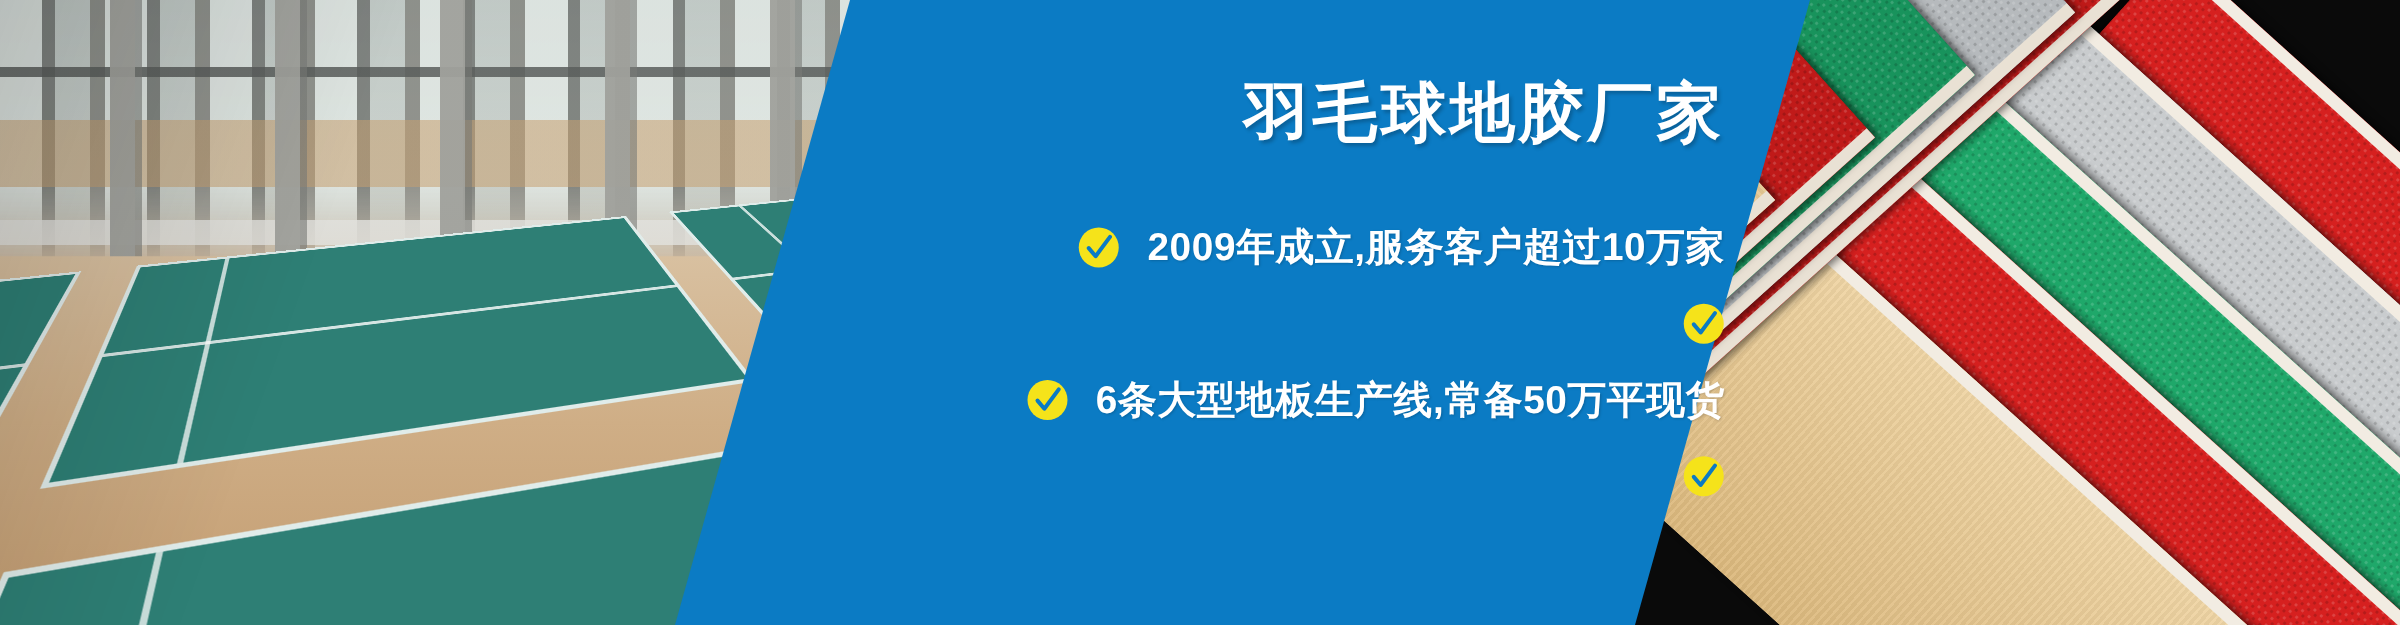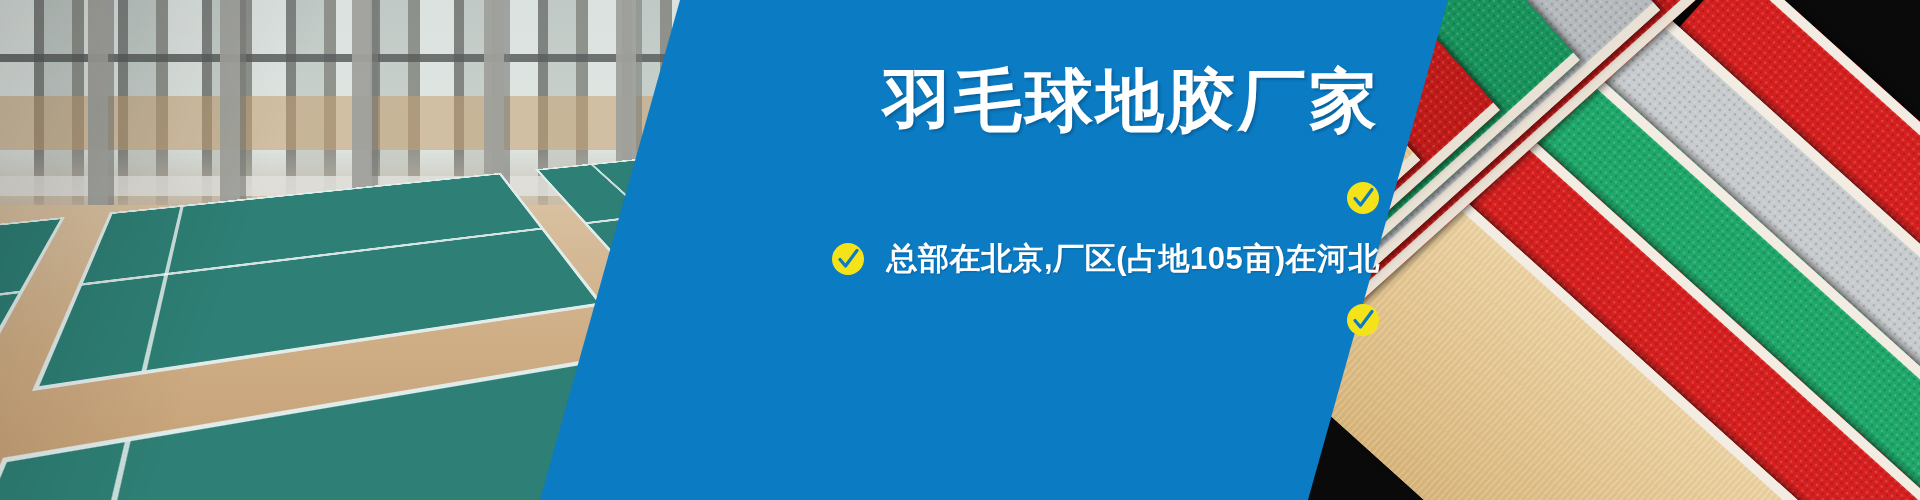--- a/index.html
+++ b/index.html
@@ -133,21 +133,21 @@
 
   
   .content{
     position:absolute; left:0; top:0; width:1920px; height:500px;
   }
   .headline{
     position:absolute;
     left:0; top:62px; width:1380px;
     text-align:right;
     color:#ffffff;
-    font-size:68px;
+    font-size:52px;
     font-weight:bold;
     letter-spacing:3px;
     line-height:1.12;
     text-shadow:2px 2px 3px rgba(0,0,0,.22);
   }
   .bullets{
     position:absolute; left:0; top:178px; width:1380px;
   }
   .bullet{
     display:flex; align-items:center; justify-content:flex-end;
@@ -273,38 +273,47 @@
 
     <div class="bullets">
 
       <div class="bullet">
         <span class="check">
           <svg viewBox="0 0 34 34" xmlns="http://www.w3.org/2000/svg">
             <circle cx="17" cy="17" r="16" fill="#f5e31a"></circle>
             <path d="M9 17.5 L14.5 24 L26 8.5" fill="none" stroke="#0b7bc4" stroke-width="3.2" stroke-linecap="round" stroke-linejoin="round"></path>
           </svg>
         </span>
+        <span class="bullet-text">2009年成立,服务客户超过10万家</span>
       </div>
-
-      <div class="bullet">
-        <span class="check">
-          <svg viewBox="0 0 34 34" xmlns="http://www.w3.org/2000/svg">
-            <circle cx="17" cy="17" r="16" fill="#f5e31a"></circle>
-            <path d="M9 17.5 L14.5 24 L26 8.5" fill="none" stroke="#0b7bc4" stroke-width="3.2" stroke-linecap="round" stroke-linejoin="round"></path>
-          </svg>
-        </span>
-        <span class="bullet-text">总部在北京,厂区(占地105亩)在河北</span>
-      </div>
-
 
       <div class="bullet">
         <span class="check">
           <svg viewBox="0 0 34 34" xmlns="http://www.w3.org/2000/svg">
             <circle cx="17" cy="17" r="16" fill="#f5e31a"></circle>
             <path d="M9 17.5 L14.5 24 L26 8.5" fill="none" stroke="#0b7bc4" stroke-width="3.2" stroke-linecap="round" stroke-linejoin="round"></path>
           </svg>
         </span>
       </div>
 
+      <div class="bullet">
+        <span class="check">
+          <svg viewBox="0 0 34 34" xmlns="http://www.w3.org/2000/svg">
+            <circle cx="17" cy="17" r="16" fill="#f5e31a"></circle>
+            <path d="M9 17.5 L14.5 24 L26 8.5" fill="none" stroke="#0b7bc4" stroke-width="3.2" stroke-linecap="round" stroke-linejoin="round"></path>
+          </svg>
+        </span>
+        <span class="bullet-text">6条大型地板生产线,常备50万平现货</span>
+      </div>
+
+      <div class="bullet">
+        <span class="check">
+          <svg viewBox="0 0 34 34" xmlns="http://www.w3.org/2000/svg">
+            <circle cx="17" cy="17" r="16" fill="#f5e31a"></circle>
+            <path d="M9 17.5 L14.5 24 L26 8.5" fill="none" stroke="#0b7bc4" stroke-width="3.2" stroke-linecap="round" stroke-linejoin="round"></path>
+          </svg>
+        </span>
+      </div>
+
     </div>
   </div>
 
 </div>
 
 </body></html>

